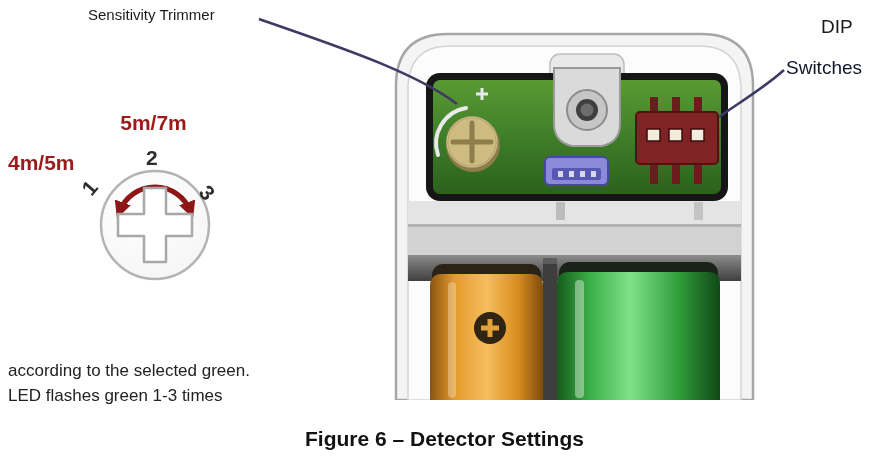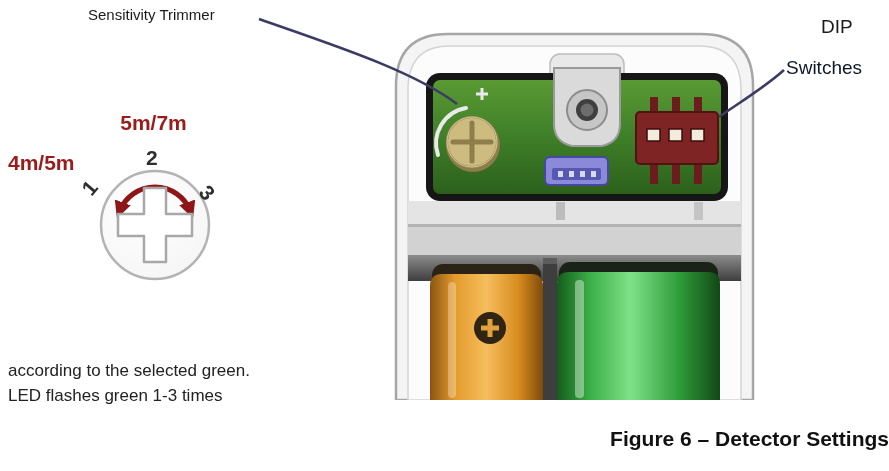--- a/index.html
+++ b/index.html
@@ -18,21 +18,21 @@
   .range-3      { left:206px; top:154px; }
   .dial-num     { font-size:21px; font-weight:bold; color:#2e2e2e; }
   .num-1        { left:84px;  top:176px; transform:rotate(-50deg); }
   .num-2        { left:146px; top:146px; }
   .num-3        { left:201px; top:181px; transform:rotate(48deg); }
   .default-line { left:8px;   top:301px; font-size:21px; color:#111111; }
   .default-line .b { font-weight:bold; }
   .note         { font-size:17px; color:#222222; }
   .note-1       { left:8px;   top:338px;margin-top:48px; }
   .note-2       { left:8px;   top:361px; }
-  .caption      { left:0; top:427px; width:889px; text-align:right;
+  .caption      { left:0; top:427px; width:889px; text-align:center;
                   font-size:21px; font-weight:bold; color:#111111; }
   .dial-svg     { position:absolute; left:75px;  top:145px; }
   .device-svg   { position:absolute; left:378px; top:28px; }
   .callout-lines{ position:absolute; left:0; top:0; pointer-events:none; }
 </style>
 </head>
 <body>
 
 <div class="page">
 

